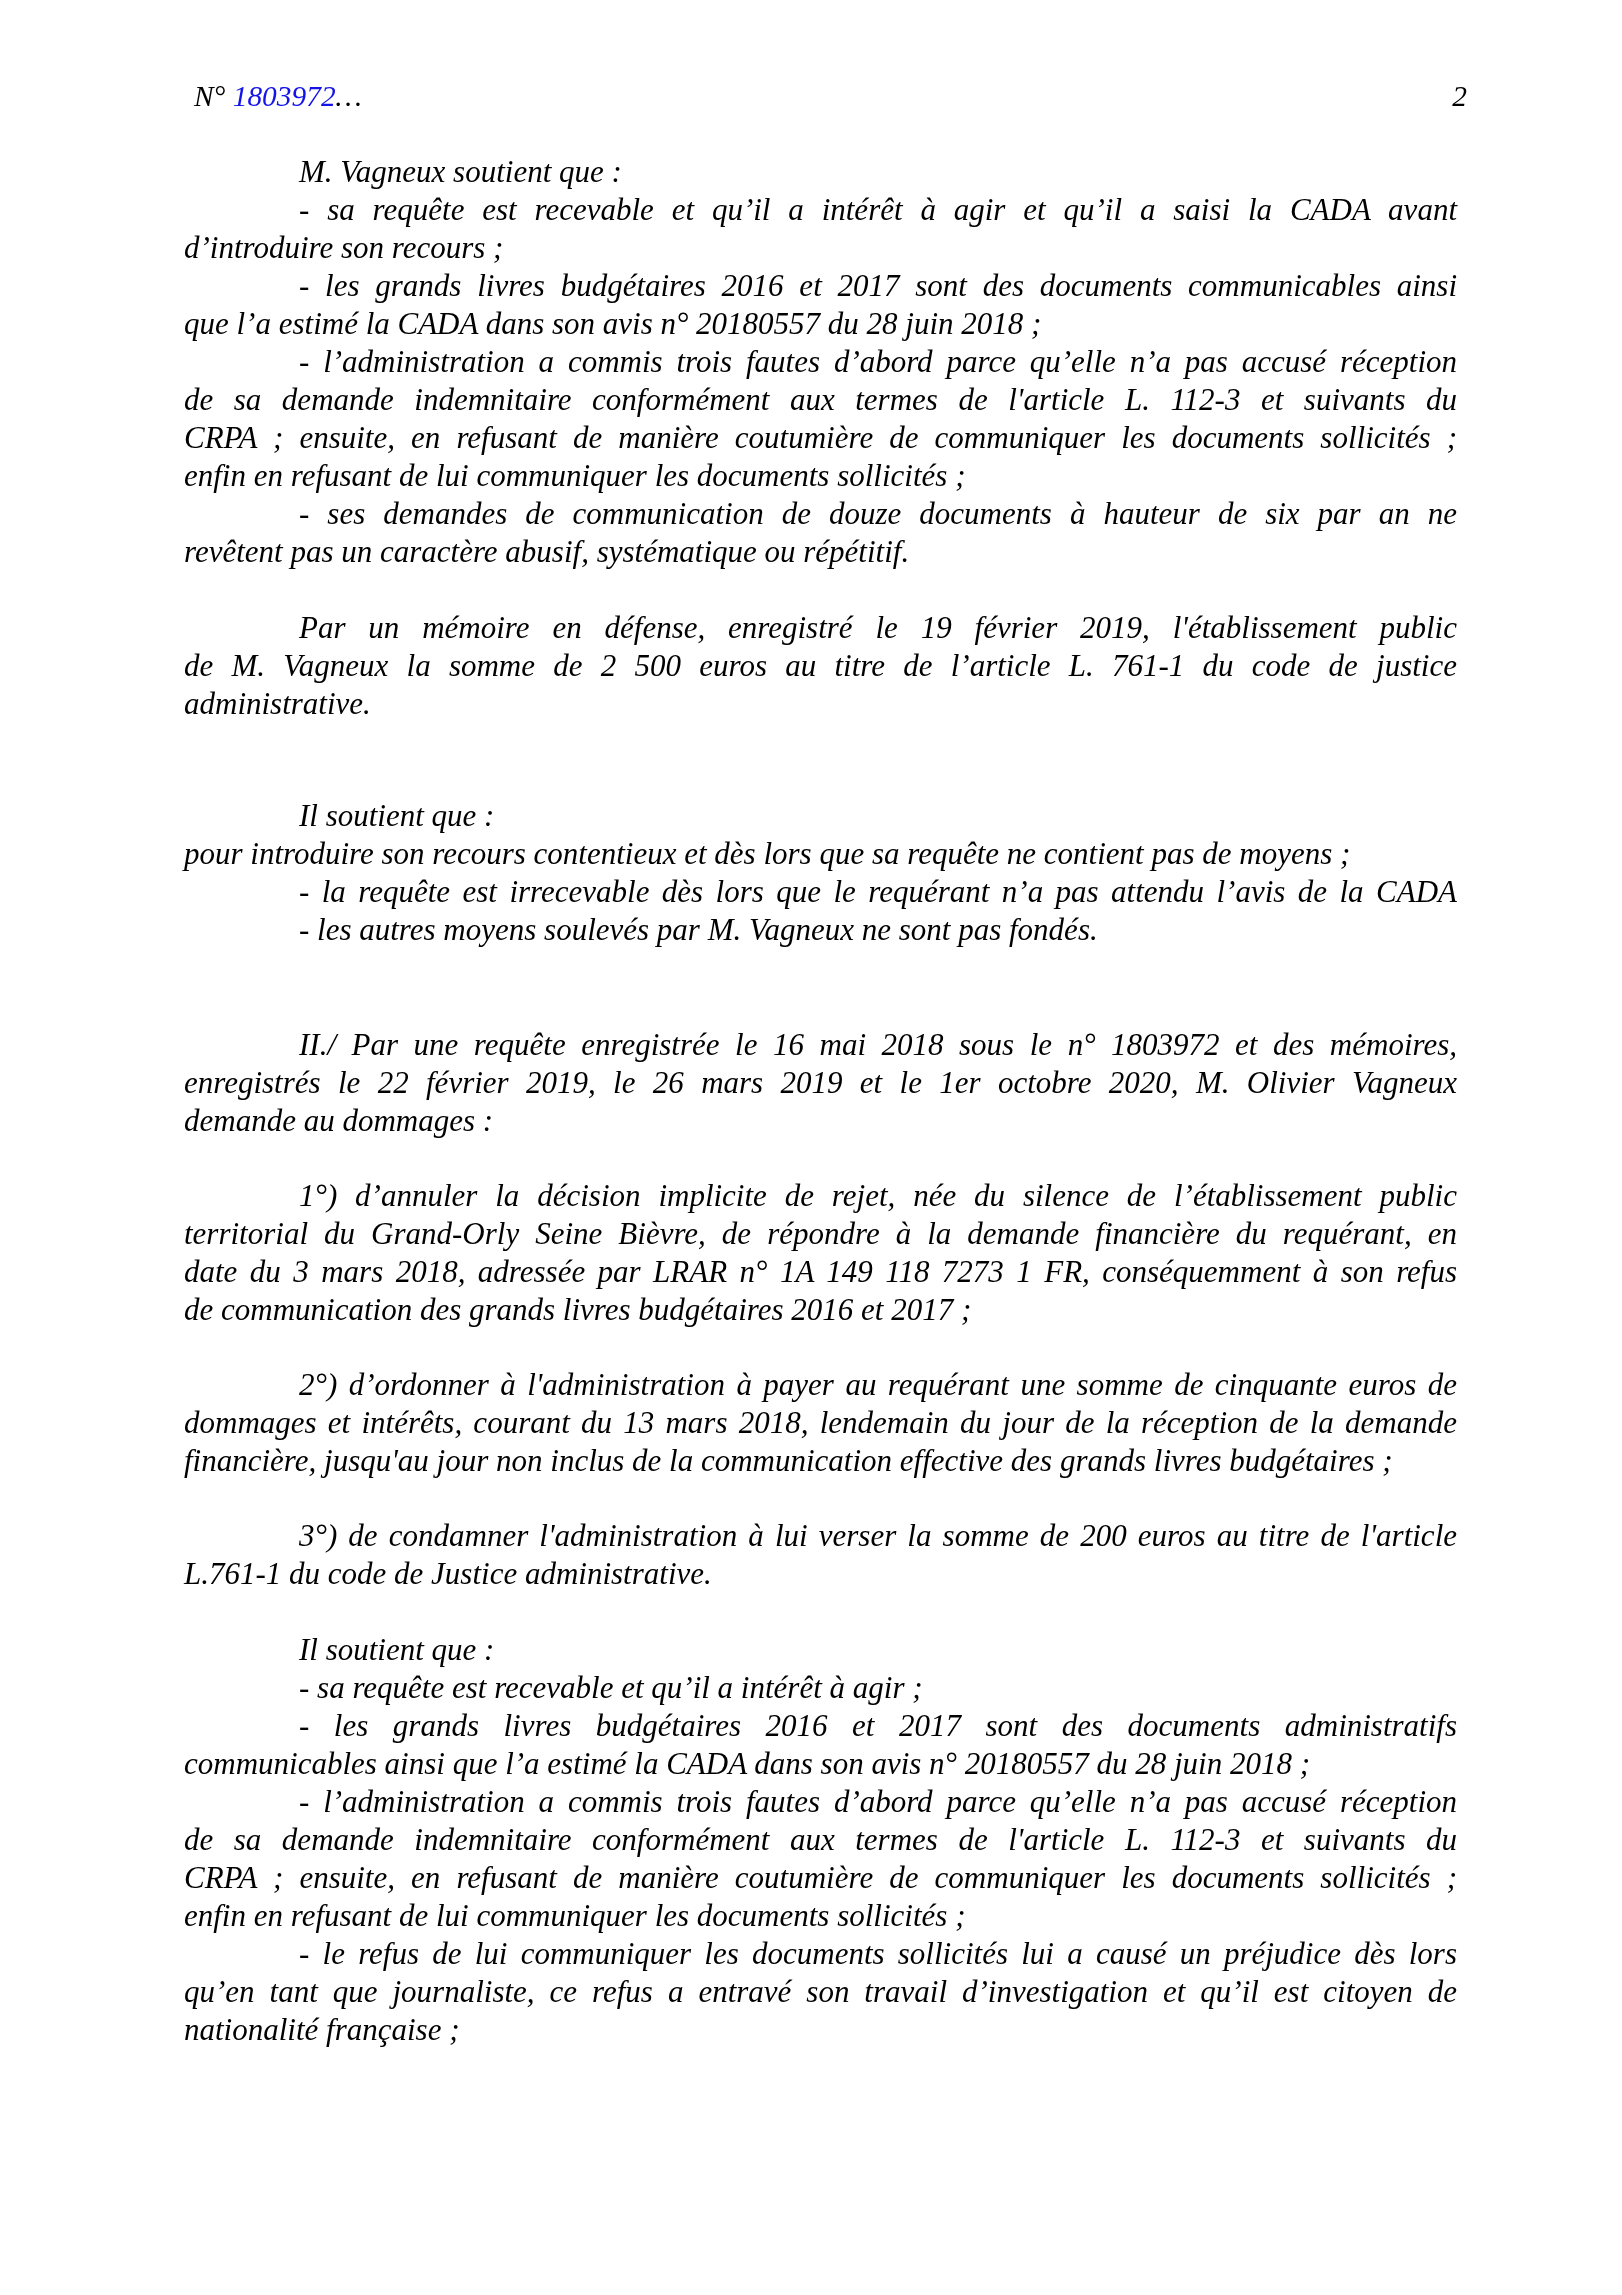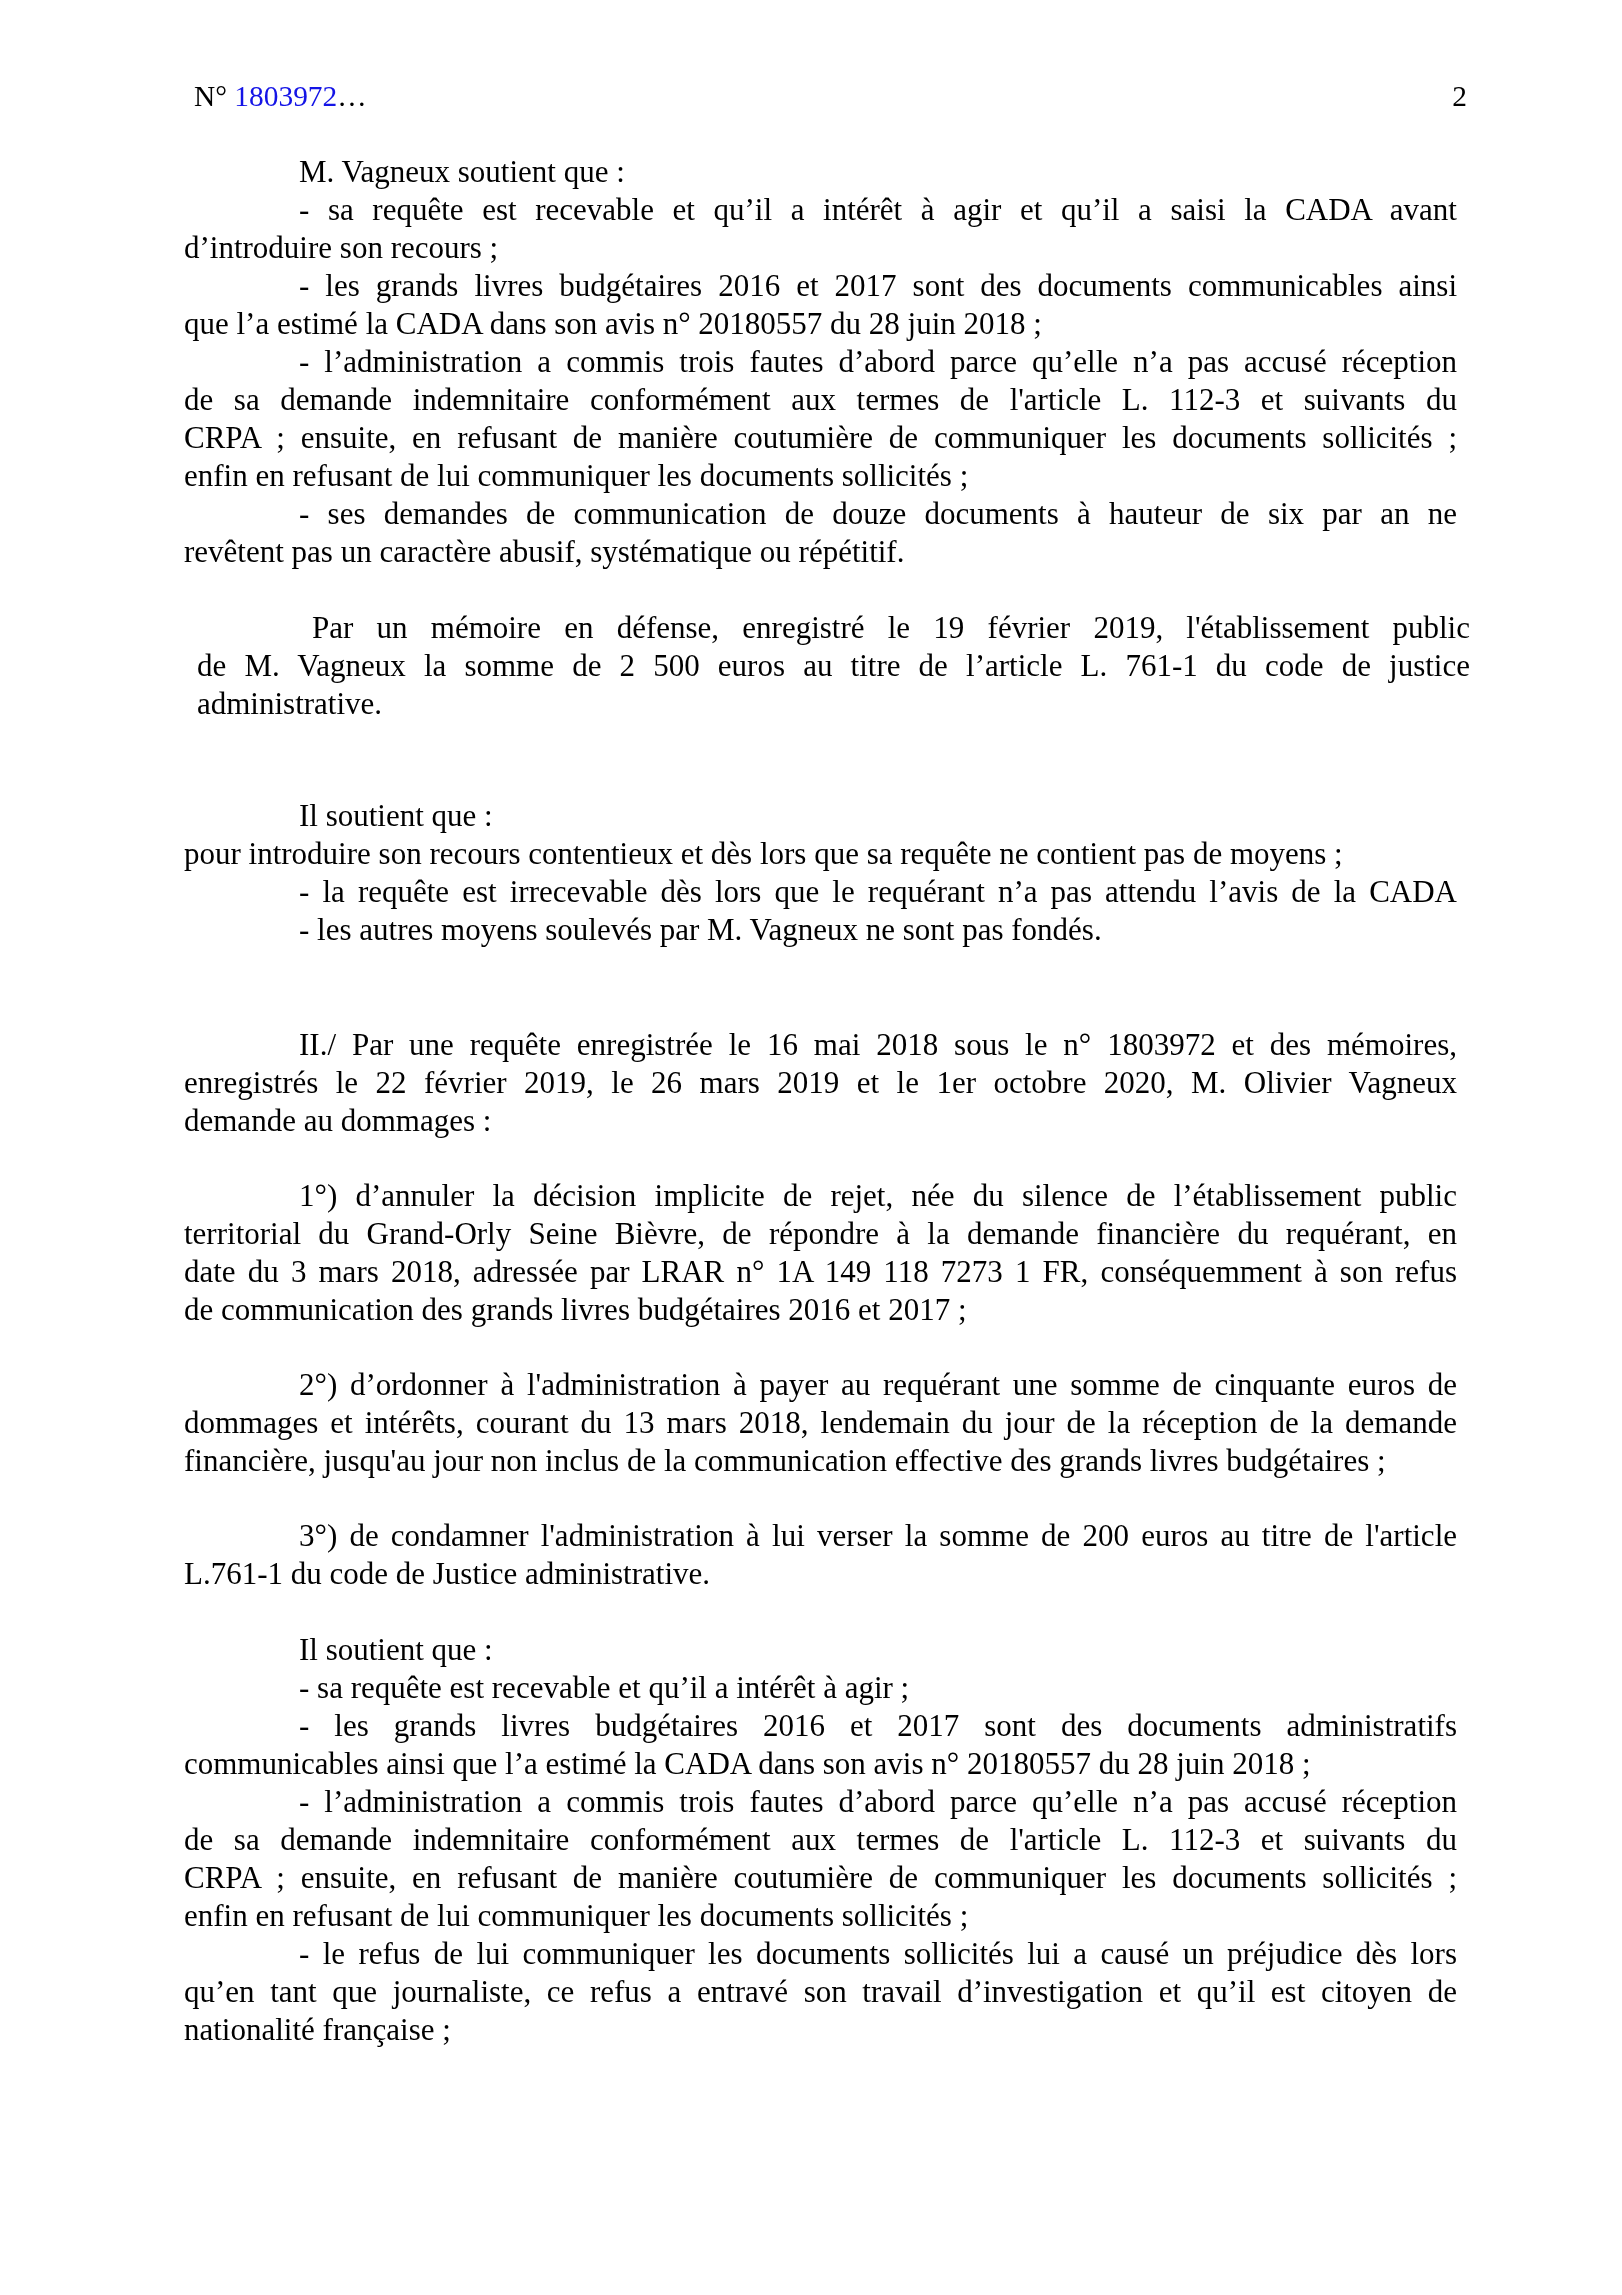--- a/index.html
+++ b/index.html
@@ -14,20 +14,21 @@
       overflow: hidden;
       font-family: "Liberation Serif", "DejaVu Serif", serif;
       color: #000000;
     }
     .page {
       position: absolute;
       left: 0; top: 0;
       width: 1623px;
       height: 1637px;
       background: #ffffff;
+      font-style: italic;
     }
     .header {
       position: absolute;
       left: 194px;
       top: 77px;
       width: 1273px;
       height: 38px;
       font-size: 29.4px;
       line-height: 38px;
     }
@@ -78,21 +79,21 @@
         <span class="line last">d’introduire son recours ;</span>
         <span class="line indent">- les grands livres budgétaires 2016 et 2017 sont des documents communicables ainsi</span>
         <span class="line last">que l’a estimé la CADA dans son avis n° 20180557 du 28 juin 2018 ;</span>
         <span class="line indent">- l’administration a commis trois fautes d’abord parce qu’elle n’a pas accusé réception</span>
         <span class="line">de sa demande indemnitaire conformément aux termes de l'article L. 112-3 et suivants du</span>
         <span class="line">CRPA ; ensuite, en refusant de manière coutumière de communiquer les documents sollicités ;</span>
         <span class="line last">enfin en refusant de lui communiquer les documents sollicités ;</span>
         <span class="line indent">- ses demandes de communication de douze documents à hauteur de six par an ne</span>
         <span class="line last">revêtent pas un caractère abusif, systématique ou répétitif.</span>
       </div>
-      <div class="para" style="top: 609px; margin-left: 13px;">
+      <div class="para" style="top: 609px;">
         <span class="line indent">Par un mémoire en défense, enregistré le 19 février 2019, l'établissement public</span>
         <span class="line">de M. Vagneux la somme de 2 500 euros au titre de l’article L. 761-1 du code de justice</span>
         <span class="line last">administrative.</span>
       </div>
       <div class="para" style="top: 797px;">
         <span class="line indent last">Il soutient que :</span>
         <span class="line last">pour introduire son recours contentieux et dès lors que sa requête ne contient pas de moyens ;</span>
         <span class="line indent"> - la requête est irrecevable dès lors que le requérant n’a pas attendu l’avis de la CADA</span>
         <span class="line indent last">- les autres moyens soulevés par M. Vagneux ne sont pas fondés.</span>
       </div>

